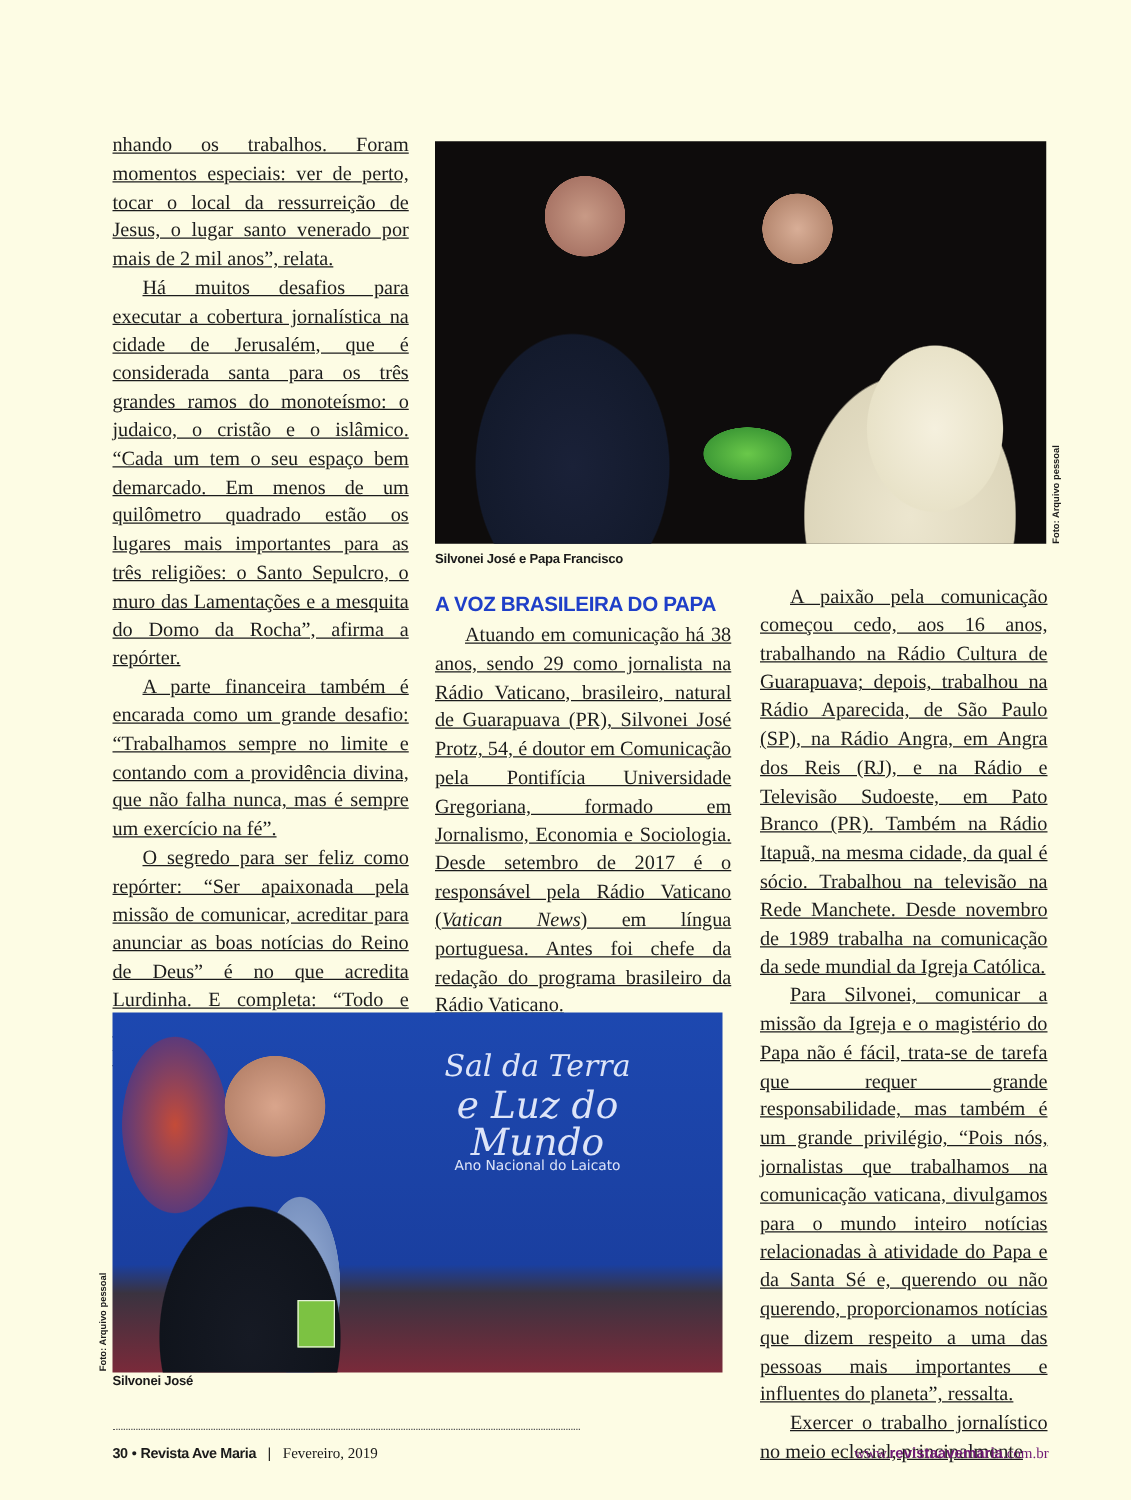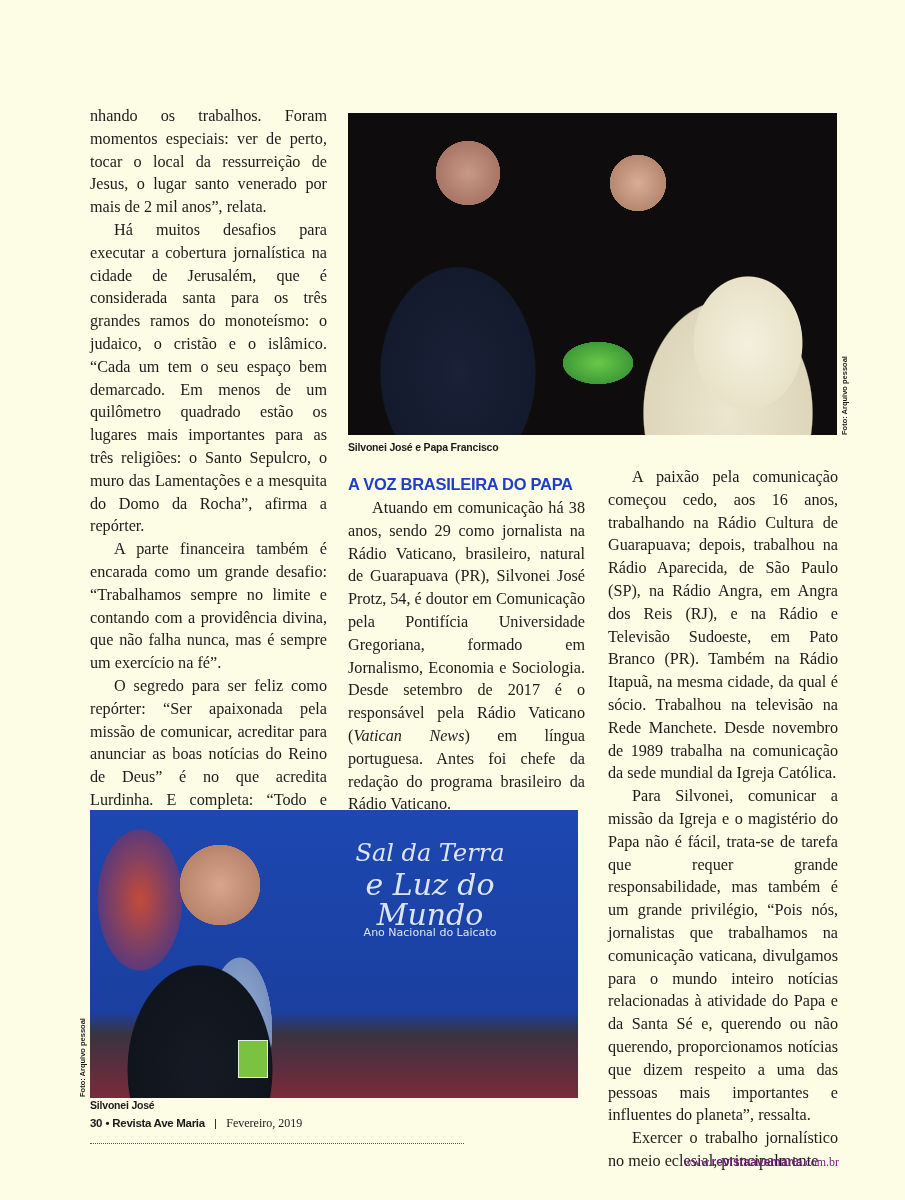--- a/index.html
+++ b/index.html
@@ -4,21 +4,21 @@
 <style>
   html, body { margin: 0; padding: 0; }
   body {
     width: 905px; height: 1200px; position: relative; overflow: hidden;
     background: #fdfce4;
     font-family: "Liberation Serif", "DejaVu Serif", serif;
     color: #1c1c1c;
   }
   .col {
     position: absolute; font-size: 16.2px; line-height: 22.8px;
-    text-align: justify; hyphens: manual;
+    text-align: justify; hyphens: manual; text-decoration: underline;
   }
   .col p { margin: 0; text-indent: 24px; }
   .col p.noindent { text-indent: 0; }
   #col1 { left: 90px; top: 105px; width: 237px; }
   #col2 { left: 348px; top: 497px; width: 237px; }
   #col3 { left: 608px; top: 466px; width: 230px; }
   .headline {
     position: absolute; left: 348px; top: 475px; width: 240px;
     font-family: "Liberation Sans", "DejaVu Sans", sans-serif;
     font-weight: bold; font-size: 16.5px; letter-spacing: -0.3px;
@@ -66,21 +66,21 @@
     font-weight: bold; font-size: 7.5px; color: #1a1a1a; white-space: nowrap;
     transform-origin: left top;
   }
   #credit1 { left: 840px; top: 435px; transform: rotate(-90deg); }
   #credit2 { left: 78px; top: 1097px; transform: rotate(-90deg); }
   .rule {
     position: absolute; left: 90px; top: 1143px; width: 374px; height: 0;
     border-top: 1px dotted #555;
   }
   .footer-left {
-    position: absolute; left: 90px; top: 1116px; font-size: 11.5px; color: #1a1a1a;
+    position: absolute; left: 90px; top: 1155px; font-size: 11.5px; color: #1a1a1a;
     font-family: "Liberation Sans", "DejaVu Sans", sans-serif;
     text-align: right;
   }
   .footer-left .pub { font-weight: bold; letter-spacing: -0.3px; }
   .footer-left .sep { margin: 0 6px; }
   .footer-left .date { font-family: "Liberation Serif", serif; font-size: 12px; }
   .footer-right {
     position: absolute; right: 66px; top: 1155px; font-size: 12px; color: #701a75;
     font-family: "Liberation Serif", serif;
   }

